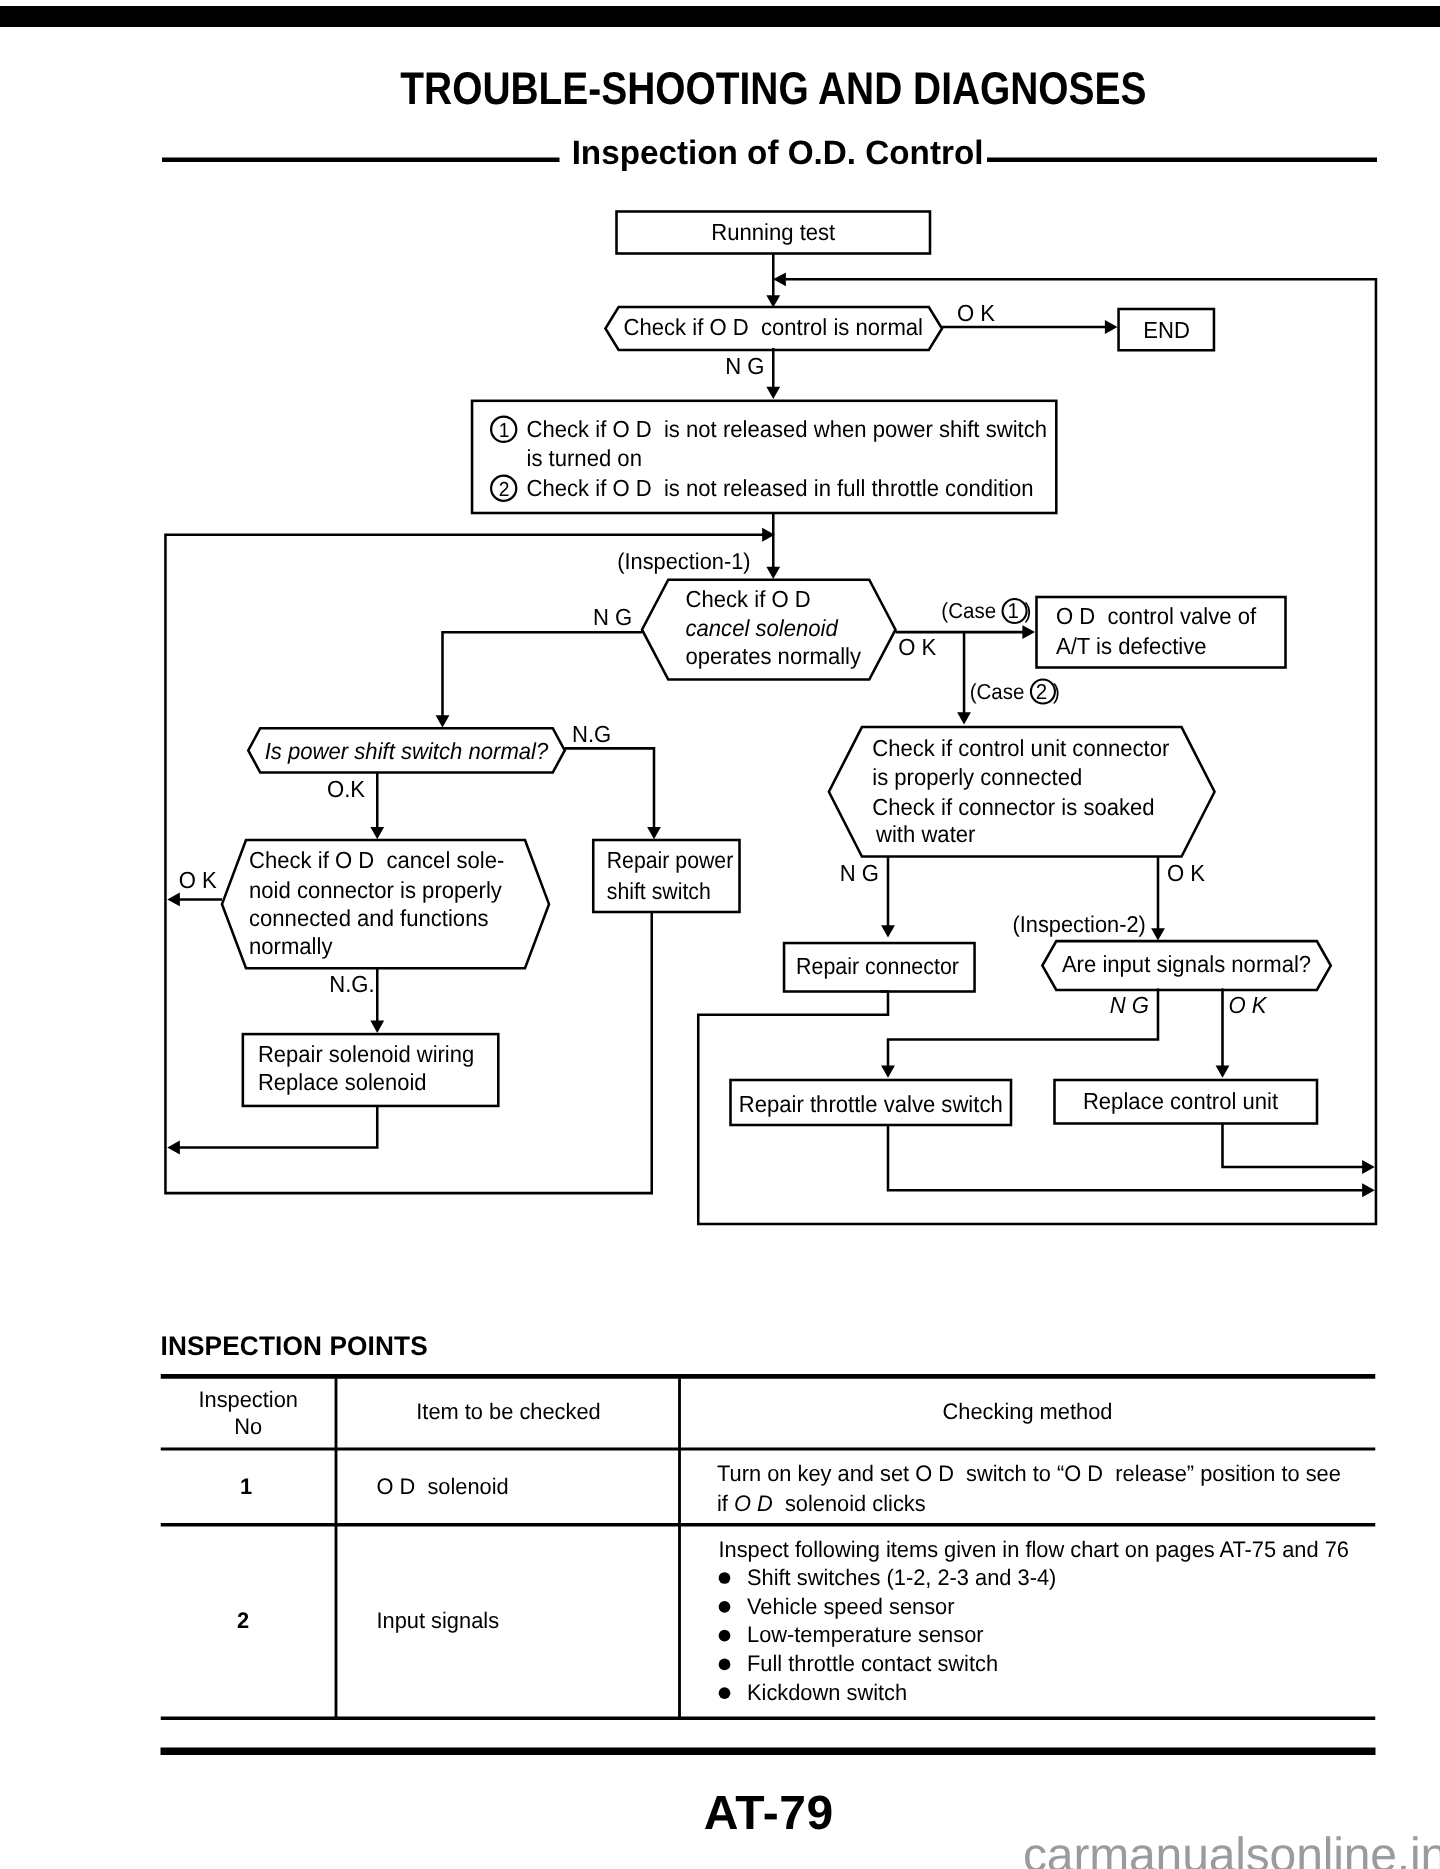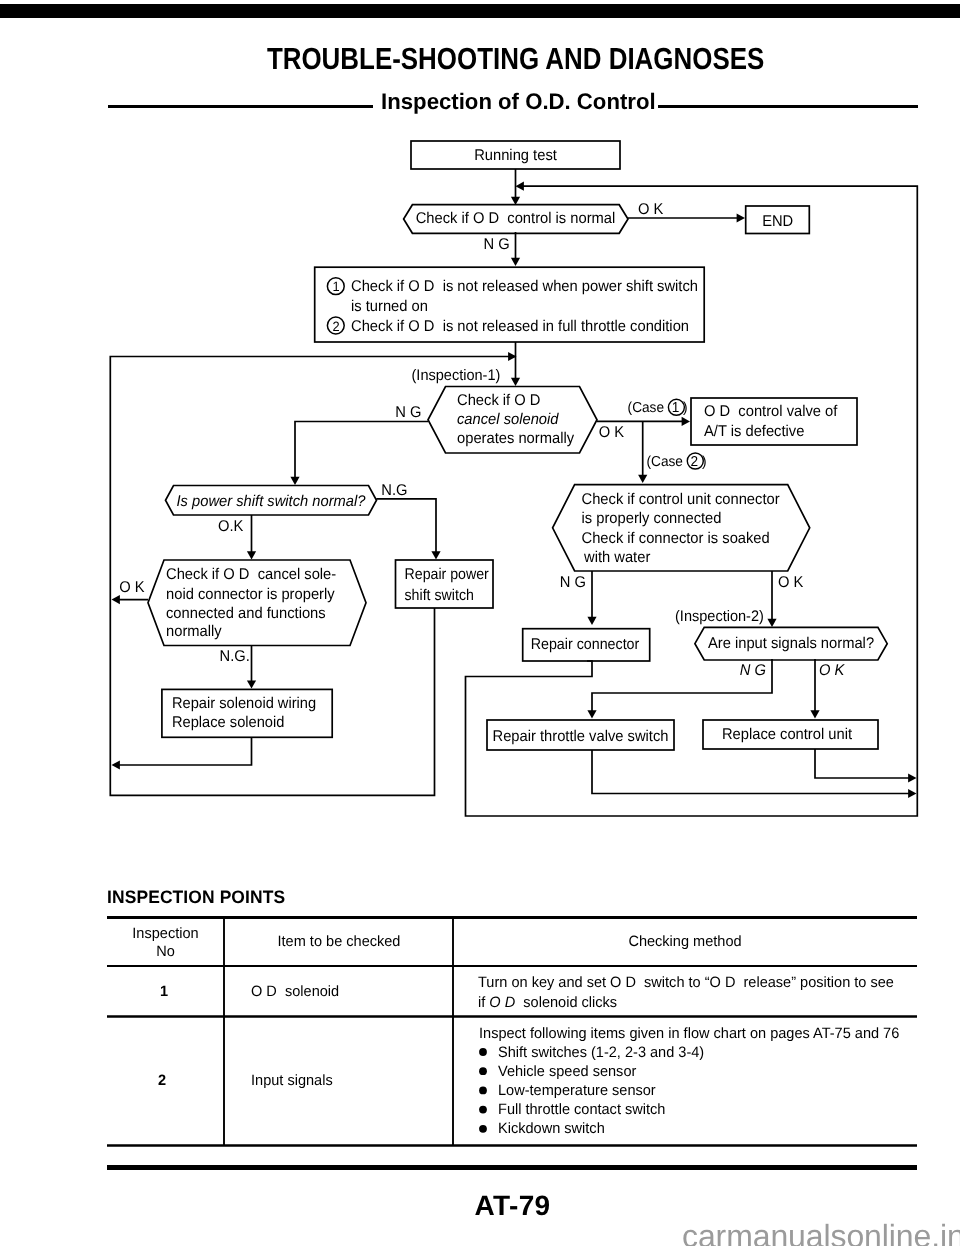--- a/index.html
+++ b/index.html
@@ -12,21 +12,21 @@
   #title span{display:inline-block;transform:scaleX(0.85);transform-origin:center;}
   #sub{left:38px;top:85px;width:960px;text-align:center;font-size:22.5px;font-weight:bold;}
   #sub span{display:inline-block;transform:scaleX(0.985);transform-origin:center;}
   .rule{position:absolute;background:#000;}
   #rule-l{left:108px;top:100.5px;width:265px;height:3.2px;}
   #rule-r{left:658px;top:100.5px;width:260px;height:3.2px;}
   #chart{position:absolute;left:0;top:0;width:960px;height:860px;}
   #ip-title{left:107px;top:883px;font-size:18px;font-weight:bold;letter-spacing:0.1px;transform:scaleX(0.97);transform-origin:left center;}
   #tblwrap{position:absolute;left:107px;top:912px;width:810px;height:234px;}
   #footrule{left:107px;top:1161px;width:810px;height:4.5px;}
-  #pageno{left:0;top:1186px;width:960px;text-align:center;font-size:28px;font-weight:bold;letter-spacing:0.4px;padding-left:65px;box-sizing:border-box;}
+  #pageno{left:0;top:1186px;width:960px;text-align:center;font-size:32px;font-weight:bold;letter-spacing:0.4px;padding-left:65px;box-sizing:border-box;}
   #wm{left:682px;top:1214px;font-size:32px;color:#9b9b9b;letter-spacing:-0.1px;}
   text{font-family:"Liberation Sans",sans-serif;}
   svg{shape-rendering:geometricPrecision;}
   *{-webkit-font-smoothing:antialiased;text-rendering:geometricPrecision;}
 </style>
 </head>
 <body>
 
 <div id="page">
   <div id="scanbar"></div>

